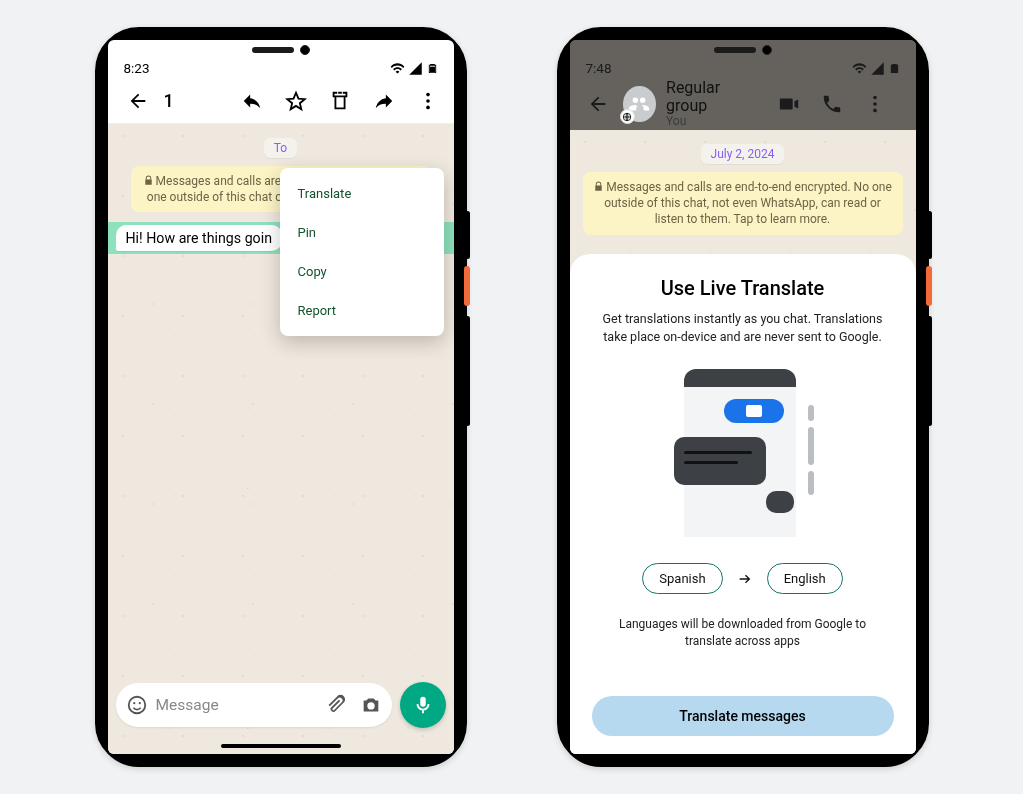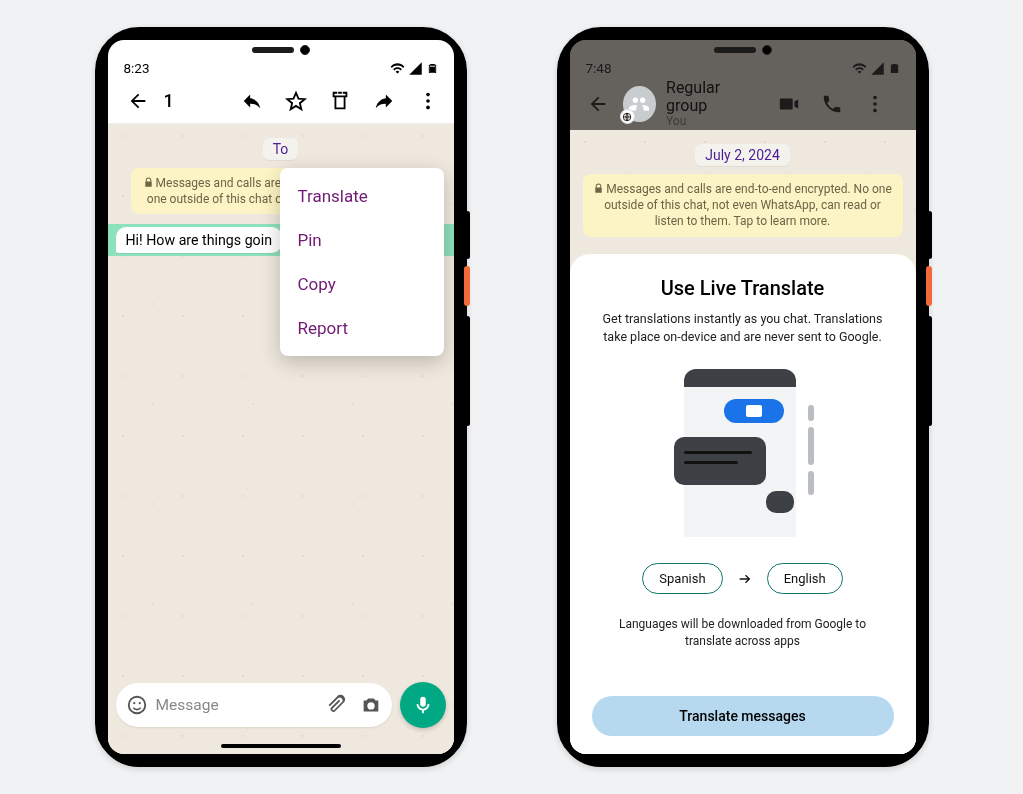--- a/index.html
+++ b/index.html
@@ -40,21 +40,21 @@
   }
   .long-btn {
     position: absolute;
     right: -7px; top: 285px;
     width: 5px; height: 110px;
     background: #000; border-radius: 3px;
   }
   .screen {
     position: absolute;
     inset: 9px;
-    border-radius: 16px;
+    border-radius: 6px;
     background: #fff;
     overflow: hidden;
     display: flex;
     flex-direction: column;
   }
   .sensors {
     position: absolute;
     top: 14px; left: 50%; transform: translateX(-50%);
     display: flex; align-items: center; gap: 6px;
     z-index: 30;
@@ -110,22 +110,22 @@
       radial-gradient(circle at 75% 55%, rgba(202,190,170,.28) 1px, transparent 1px),
       radial-gradient(circle at 45% 80%, rgba(202,190,170,.24) 1px, transparent 1px);
     background-size: 60px 60px, 80px 80px, 100px 100px;
     padding: 10px 10px 64px;
     overflow: hidden;
   }
   .phone-b .chat-area { padding-bottom: 0; }
   .day-chip {
     margin: 4px auto 8px;
     width: fit-content;
-    font-size: 14px;
-    color: #4c1d95;
+    font-size: 12px;
+    color: #8b5cf6;
     background: #f4f2ed;
     border-radius: 6px;
     padding: 3px 10px;
     box-shadow: 0 1px 0 rgba(0,0,0,.05);
   }
   .enc-banner {
     margin: 0 auto 10px;
     max-width: 300px;
     background: #fdf4c5;
     border-radius: 8px;
@@ -161,22 +161,22 @@
     right: 10px;
     width: 164px;
     background: #fff;
     border-radius: 8px;
     padding: 6px 0;
     box-shadow: 0 6px 20px rgba(0,0,0,.22);
     z-index: 20;
   }
   .dropdown .item {
     padding: 12px 18px;
-    font-size: 17px;
-    color: #701a75;
+    font-size: 13px;
+    color: #14532d;
     cursor: pointer;
   }
 
   
   .composer {
     position: absolute;
     left: 0; right: 0; bottom: 0;
     padding: 8px 8px 26px;
     display: flex; align-items: center; gap: 8px;
     background: transparent;

